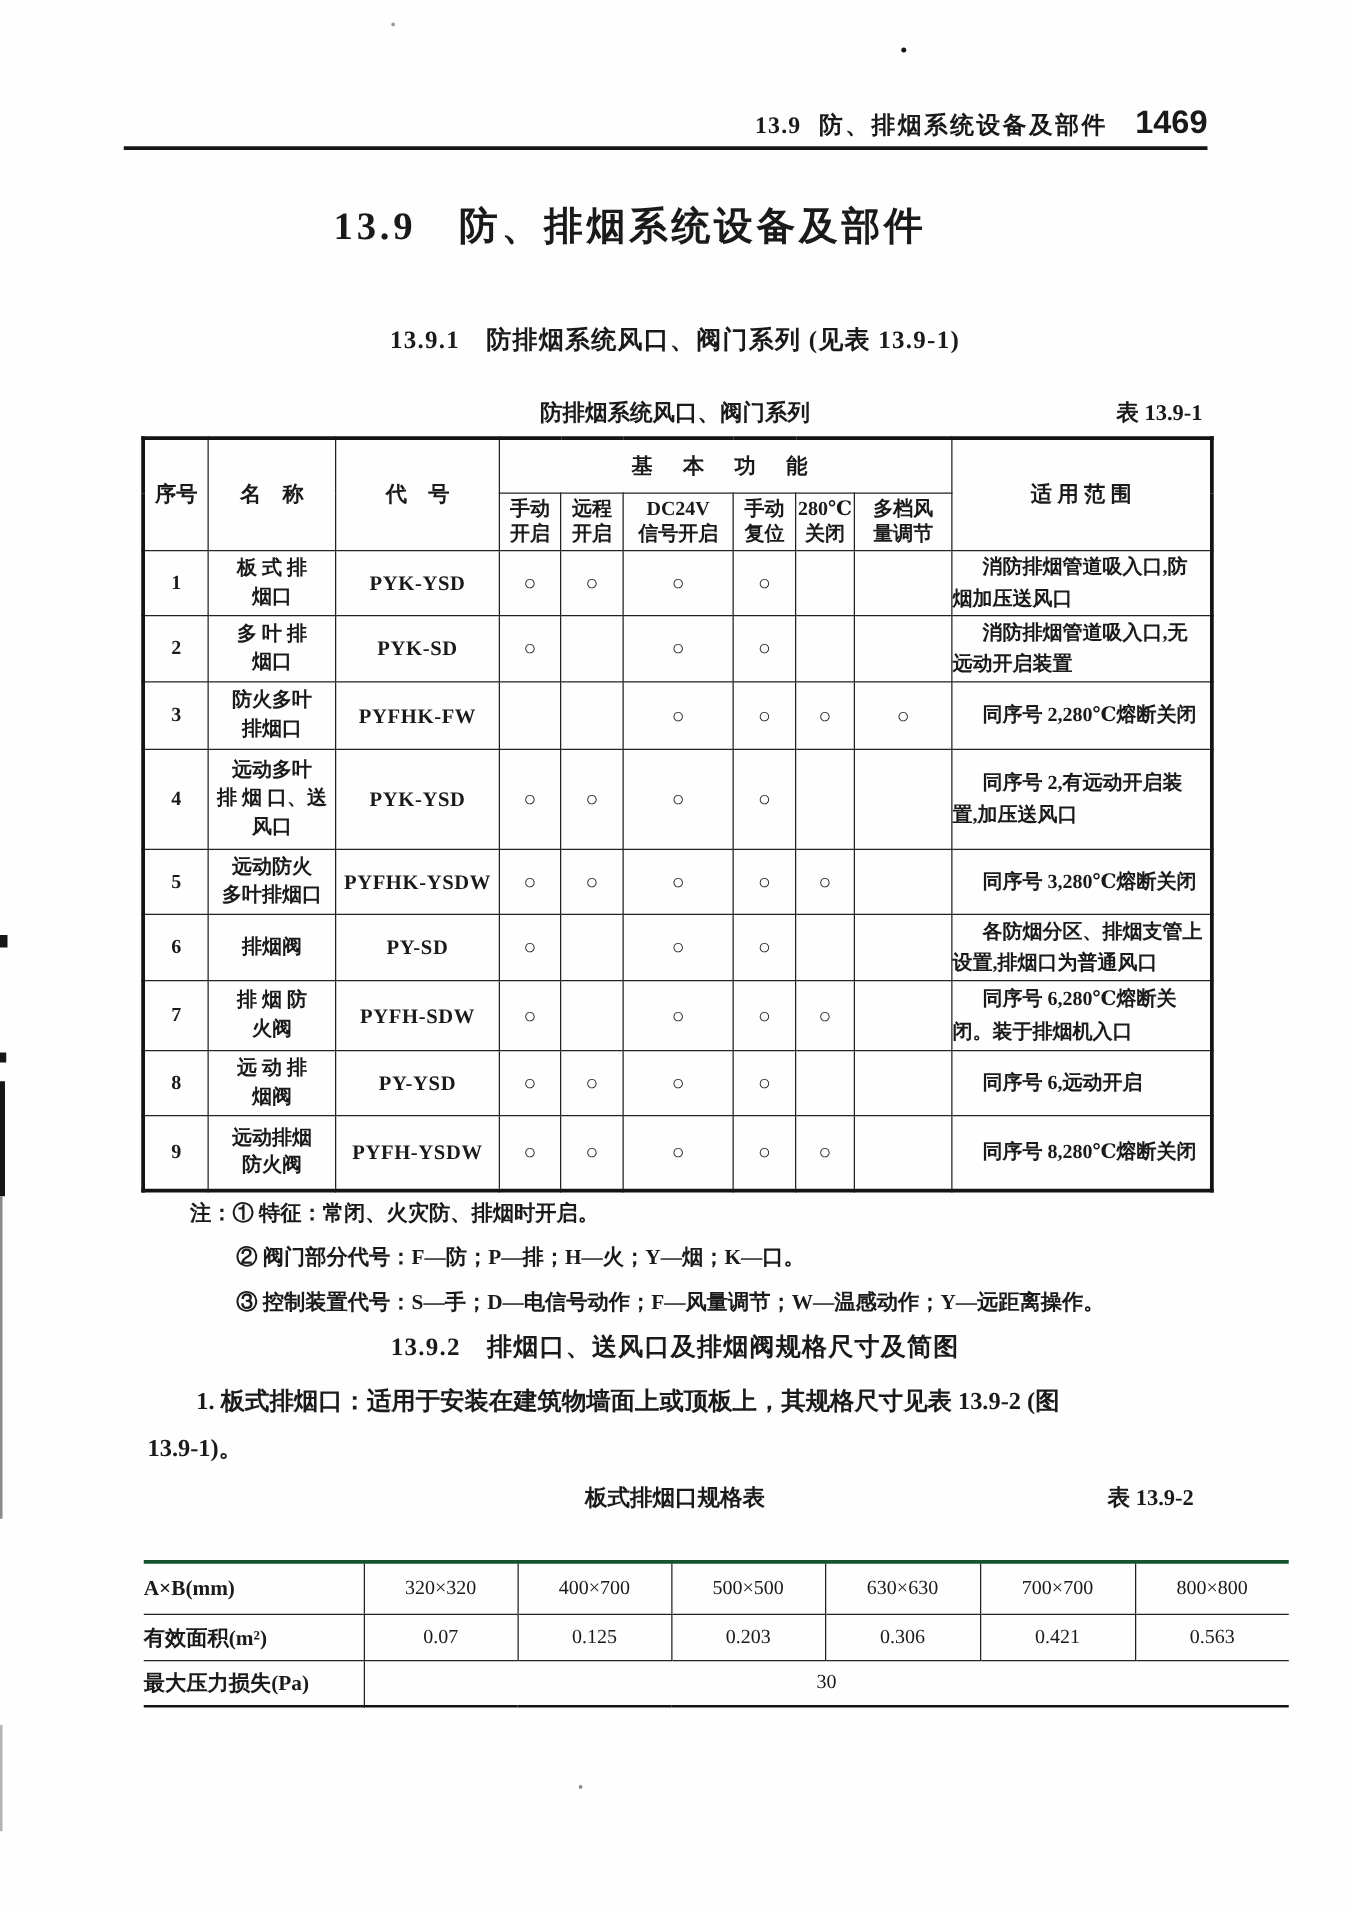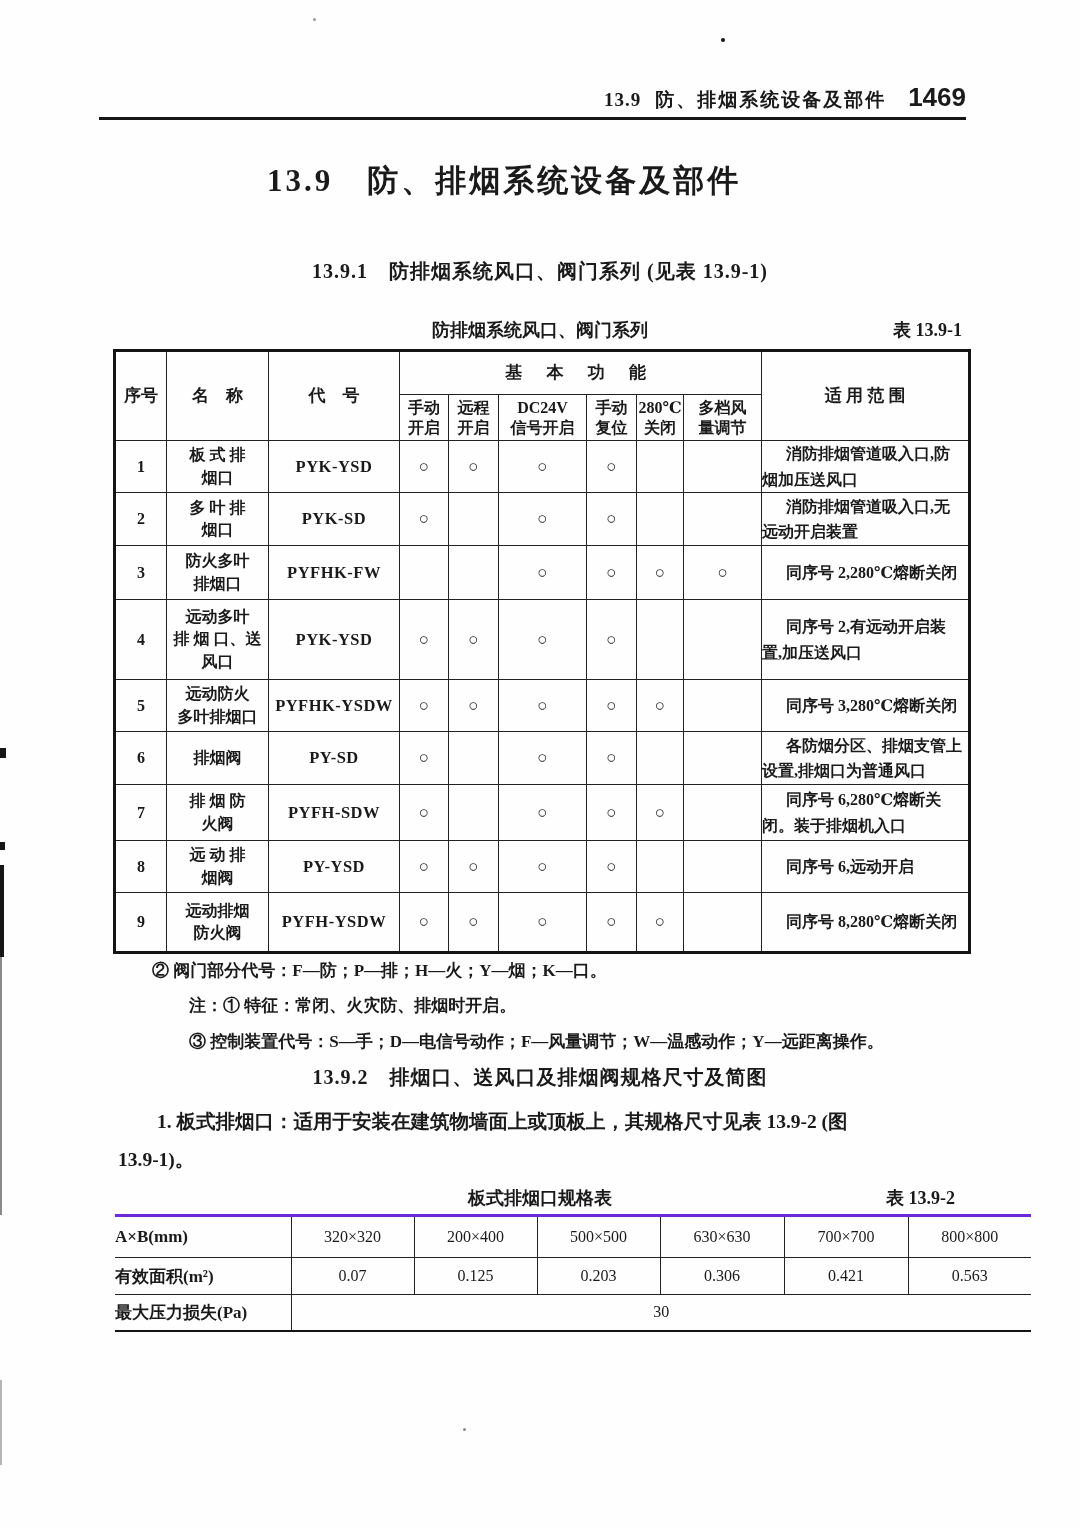--- a/index.html
+++ b/index.html
@@ -51,21 +51,21 @@
   .c-scope{font-size:16px;font-weight:bold;text-align:left;white-space:pre-line;
            padding:0 8px;text-indent:24px;line-height:1.6;}
   
   .notes{top:960px;left:152px;width:780px;font-size:17px;font-weight:bold;}
   .note{line-height:1.25;margin-bottom:14px;white-space:nowrap;}
   .note + .note{padding-left:37px;}
   
   .para{top:1103px;left:118px;width:870px;font-size:19.5px;font-weight:bold;
         line-height:1.95;text-indent:2em;white-space:pre-line;}
   
-  .t2{left:115px;top:1214px;width:916px;border-top:3px solid #6d28d9;border-bottom:2.6px solid #141414;}
+  .t2{left:115px;top:1248px;width:916px;border-top:3px solid #14532d;border-bottom:2.6px solid #141414;}
   .t2 td{border-bottom:1.7px solid #222;padding:0;vertical-align:middle;}
   .t2 td + td{border-left:1.6px solid #222;}
   .t2 tr:nth-child(1){height:42px;}
   .t2 tr:nth-child(2){height:37px;}
   .t2 tr:nth-child(3){height:36px;}
   .t2 tr:nth-child(4){height:34px;}
   .t2 tr:nth-child(5){height:33px;}
   .t2 tr:last-child td{border-bottom:none;}
   .c-label{font-size:17px;font-weight:bold;text-align:left;padding-left:18px;}
   .c-val{font-size:16px;text-align:center;}
@@ -245,22 +245,22 @@
       <td class="c-f">○</td>
       <td class="c-f">○</td>
       <td class="c-f">○</td>
       <td class="c-f"></td>
       <td class="c-scope">同序号 8,280℃熔断关闭</td>
     </tr>
   </tbody>
 </table>
 
 <div class="abs notes">
+  <div class="note">注：① 特征：常闭、火灾防、排烟时开启。</div>
   <div class="note">② 阀门部分代号：F—防；P—排；H—火；Y—烟；K—口。</div>
-  <div class="note">注：① 特征：常闭、火灾防、排烟时开启。</div>
   <div class="note">③ 控制装置代号：S—手；D—电信号动作；F—风量调节；W—温感动作；Y—远距离操作。</div>
 </div>
 
 <div class="abs sec-heading s2">13.9.2　排烟口、送风口及排烟阀规格尺寸及简图</div>
 <div class="abs para">1. 板式排烟口：适用于安装在建筑物墙面上或顶板上，其规格尺寸见表 13.9-2 (图
 13.9-1)。</div>
 
 <div class="abs tcap cap2">
   <span>板式排烟口规格表</span>
   <span class="no">表 13.9-2</span>
@@ -273,21 +273,21 @@
       <col style="width:123px">
     <col style="width:123px">
       <col style="width:124px">
       <col style="width:124px">
     <col style="width:123px">
   </colgroup>
   <tbody>
     <tr>
       <td class="c-label">A×B(mm)</td>
       <td class="c-val">320×320</td>
-      <td class="c-val">200×400</td>
+      <td class="c-val">400×700</td>
       <td class="c-val">500×500</td>
       <td class="c-val">630×630</td>
       <td class="c-val">700×700</td>
       <td class="c-val">800×800</td>
     </tr>
     <tr>
       <td class="c-label">有效面积(m²)</td>
       <td class="c-val">0.07</td>
       <td class="c-val">0.125</td>
       <td class="c-val">0.203</td>

